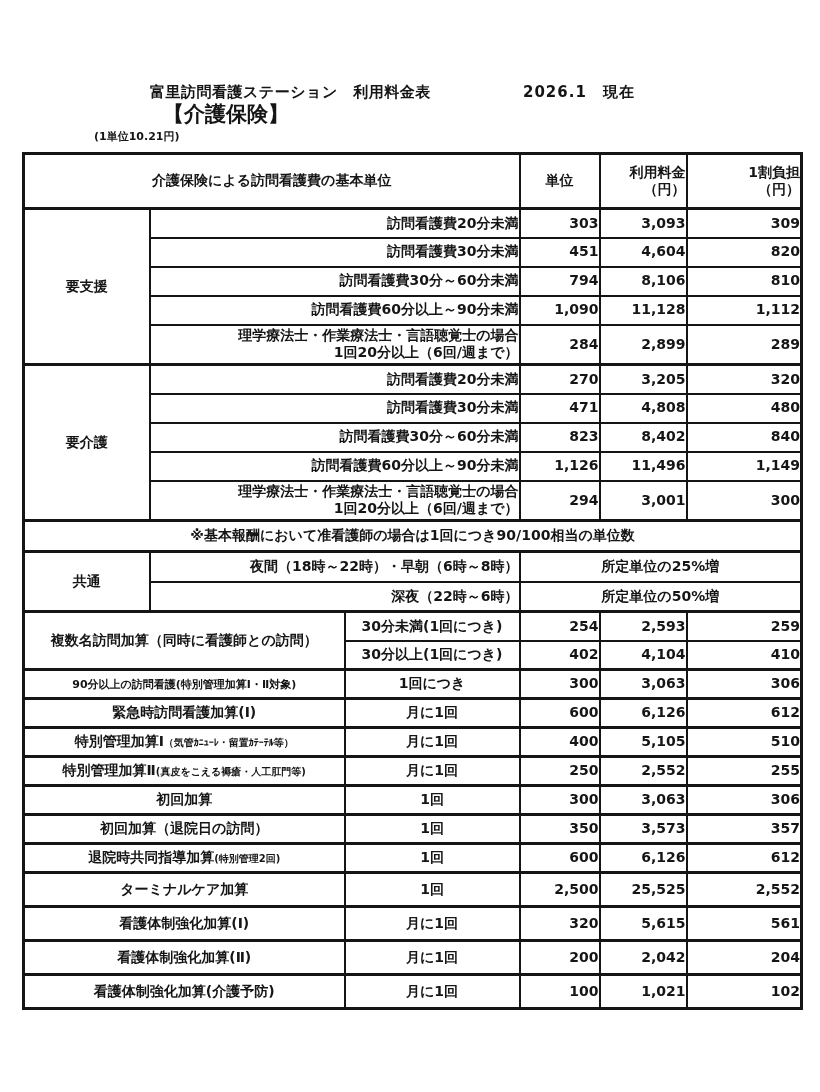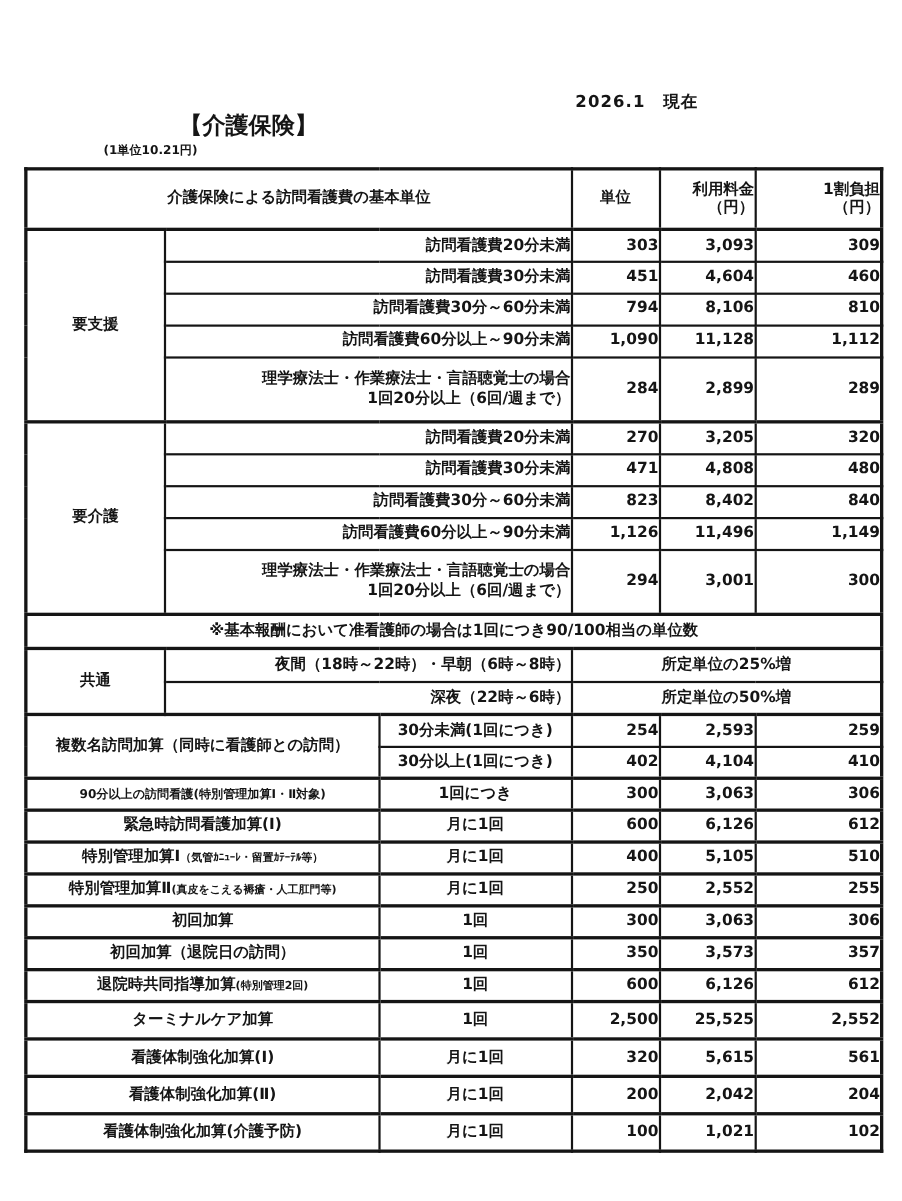--- a/index.html
+++ b/index.html
@@ -21,41 +21,42 @@
   }
   table.fee td{
     border:2px solid #151515;
     font-weight:700;font-size:14px;color:#151515;
     padding:0;vertical-align:middle;overflow:hidden;
     line-height:1.25;
   }
   tr.thick td{border-top-width:3.4px;}
   tr.h-header{height:55px;}
   tr.h-std{height:29px;}
-  tr.h-tall{height:59px;margin-top:20px;}
+  tr.h-tall{height:40px;margin-top:20px;}
   tr.h-note{height:31px;}
   tr.h-common{height:30px;}
   tr.h-add{height:29px;}
   tr.h-big{height:34px;}
   td.c{text-align:center;}
   td.l{text-align:right;padding-left:13px;}
   td.num{text-align:right;padding-right:8px;}
   td.pre,.pre{white-space:pre-line;text-align:right;}
   td.hdr{font-size:14.5px;}
   td.hdr-fee{font-size:12px;line-height:1.3;}
   td.hdr-copay{font-size:13.5px;line-height:1.3;}
   td.tall-item{font-size:13.5px;line-height:1.5;}
   span.sm{font-size:11px;}
   span.xs{font-size:10px;}
 </style>
 </head>
 <body>
 
 <div class="page">
 
+  <div class="abs doc-title">富里訪問看護ステーション　利用料金表</div>
   <div class="abs as-of">2026.1　現在</div>
   <div class="abs section-title">【介護保険】</div>
   <div class="abs unit-note">(1単位10.21円)</div>
 
   <table class="fee">
     <colgroup>
       <col style="width:126px">
         <col style="width:195px">
         <col style="width:175px">
       <col style="width:80px">
@@ -77,21 +78,21 @@
       <td rowspan="5" class="c">要支援</td>
       <td colspan="2" class="l">訪問看護費20分未満</td>
       <td class="num">303</td>
       <td class="num">3,093</td>
       <td class="num">309</td>
     </tr>
     <tr class="h-std">
       <td colspan="2" class="l">訪問看護費30分未満</td>
       <td class="num">451</td>
       <td class="num">4,604</td>
-      <td class="num">460</td>
+      <td class="num">820</td>
     </tr>
     <tr class="h-std">
       <td colspan="2" class="l">訪問看護費30分～60分未満</td>
       <td class="num">794</td>
       <td class="num">8,106</td>
       <td class="num">810</td>
     </tr>
     <tr class="h-std">
       <td colspan="2" class="l">訪問看護費60分以上～90分未満</td>
       <td class="num">1,090</td>

